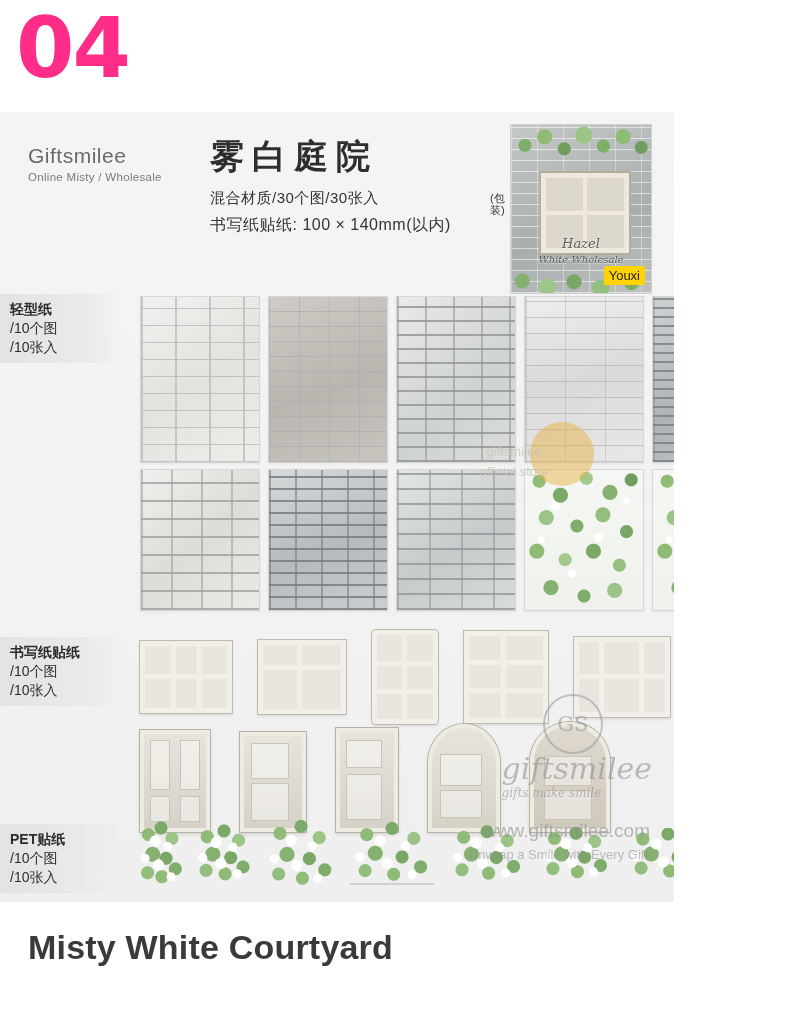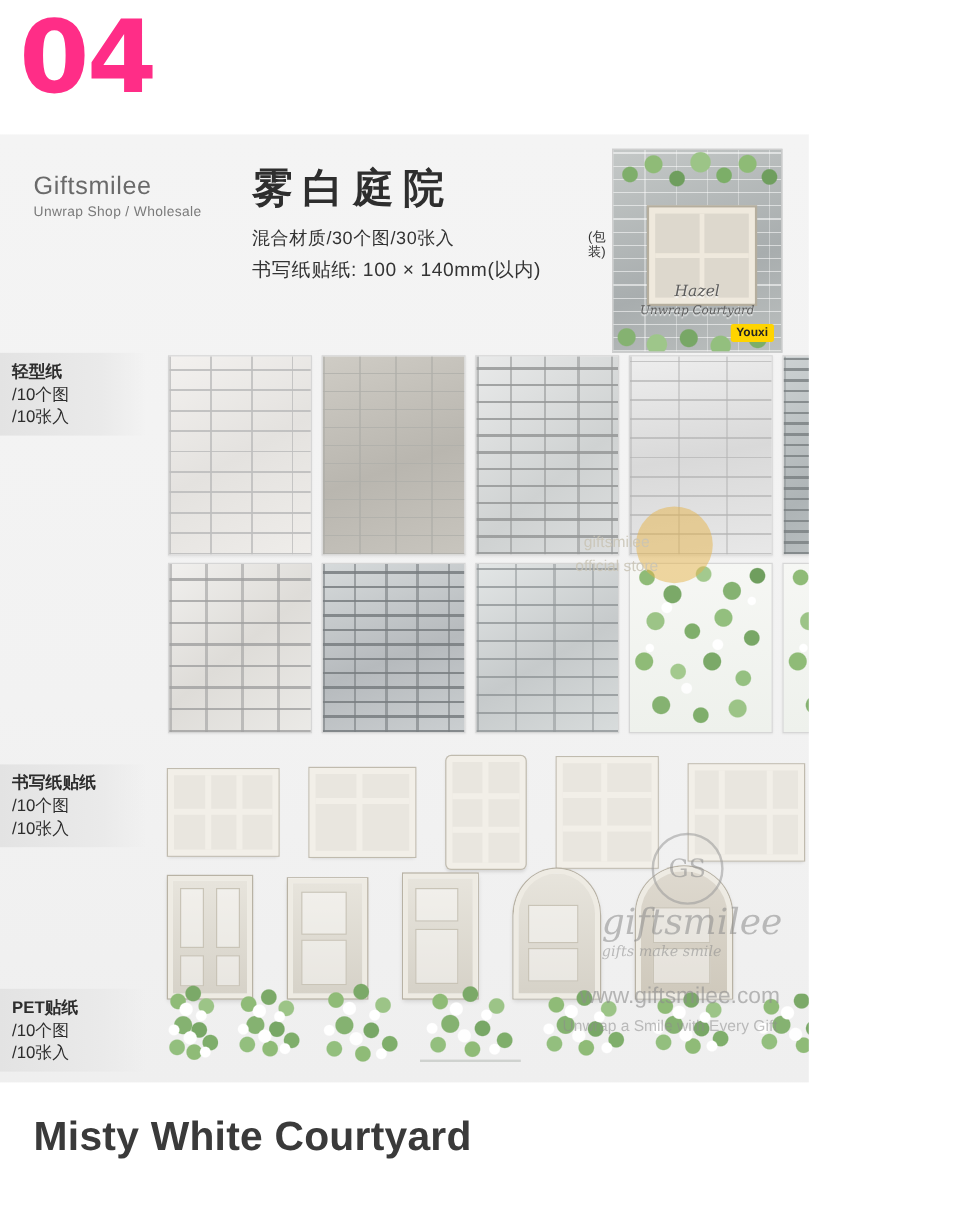--- a/index.html
+++ b/index.html
@@ -75,21 +75,21 @@
       radial-gradient(circle at 64% 88%, #93bf7e 0 8px, transparent 9px),
       radial-gradient(circle at 86% 74%, #7cae68 0 7px, transparent 8px);
   }
   .pkg-script{
     position:absolute;left:0;bottom:42px;width:100%;text-align:center;
     font-family:"DejaVu Serif", serif;font-style:italic;color:#5d5d5d;
     font-size:13px;text-shadow:0 1px 1px rgba(255,255,255,.8);
   }
   .pkg-badge{
     position:absolute;right:6px;bottom:8px;background:#ffd400;color:#222;
-    font-size:10px;padding:2px 5px;border-radius:2px;font-weight:700;
+    font-size:13px;padding:2px 5px;border-radius:2px;font-weight:400;
   }
   .pkg-label{
     position:absolute;right:170px;top:80px;width:14px;
     font-size:11px;color:#333;line-height:1.1;text-align:center;
   }
   
   .row-label{
     position:absolute;left:0;width:112px;padding:6px 0 6px 10px;
     background:linear-gradient(90deg,#e3e3e3 0%,#eaeaea 70%,rgba(234,234,234,0) 100%);
     font-size:14px;color:#2d2d2d;line-height:1.35;
@@ -239,38 +239,38 @@
 <div class="topbar">
   <div class="big-number">04</div>
 </div>
 
 <div class="sheet">
 
   <div class="header">
 
     <div class="brand">
       <div class="brand-name">Giftsmilee</div>
-      <div class="brand-sub">Unwrap Shop / Wholesale</div>
+      <div class="brand-sub">Online Misty / Wholesale</div>
     </div>
 
     <div class="title-block">
       <div class="cn-title">雾白庭院</div>
       <div class="cn-line">混合材质/30个图/30张入</div>
       <div class="cn-line b">书写纸贴纸: 100 × 140mm(以内)</div>
     </div>
 
     <div class="pkg-label">(包装)</div>
 
     <div class="pkg">
       <div class="pkg-bricks"></div>
       <div class="pkg-ivy"></div>
       <div class="pkg-window"></div>
       <div class="pkg-ivy2"></div>
       <div class="pkg-script">Hazel</div>
-      <div class="pkg-script" style="bottom:28px;font-size:10px;">Unwrap Courtyard</div>
+      <div class="pkg-script" style="bottom:28px;font-size:10px;">White Wholesale</div>
       <div class="pkg-badge">Youxi</div>
     </div>
   </div>
 
   <div class="row-label" style="top:182px;">
     <div class="l1">轻型纸</div>
     <div>/10个图</div>
     <div>/10张入</div>
   </div>
 

